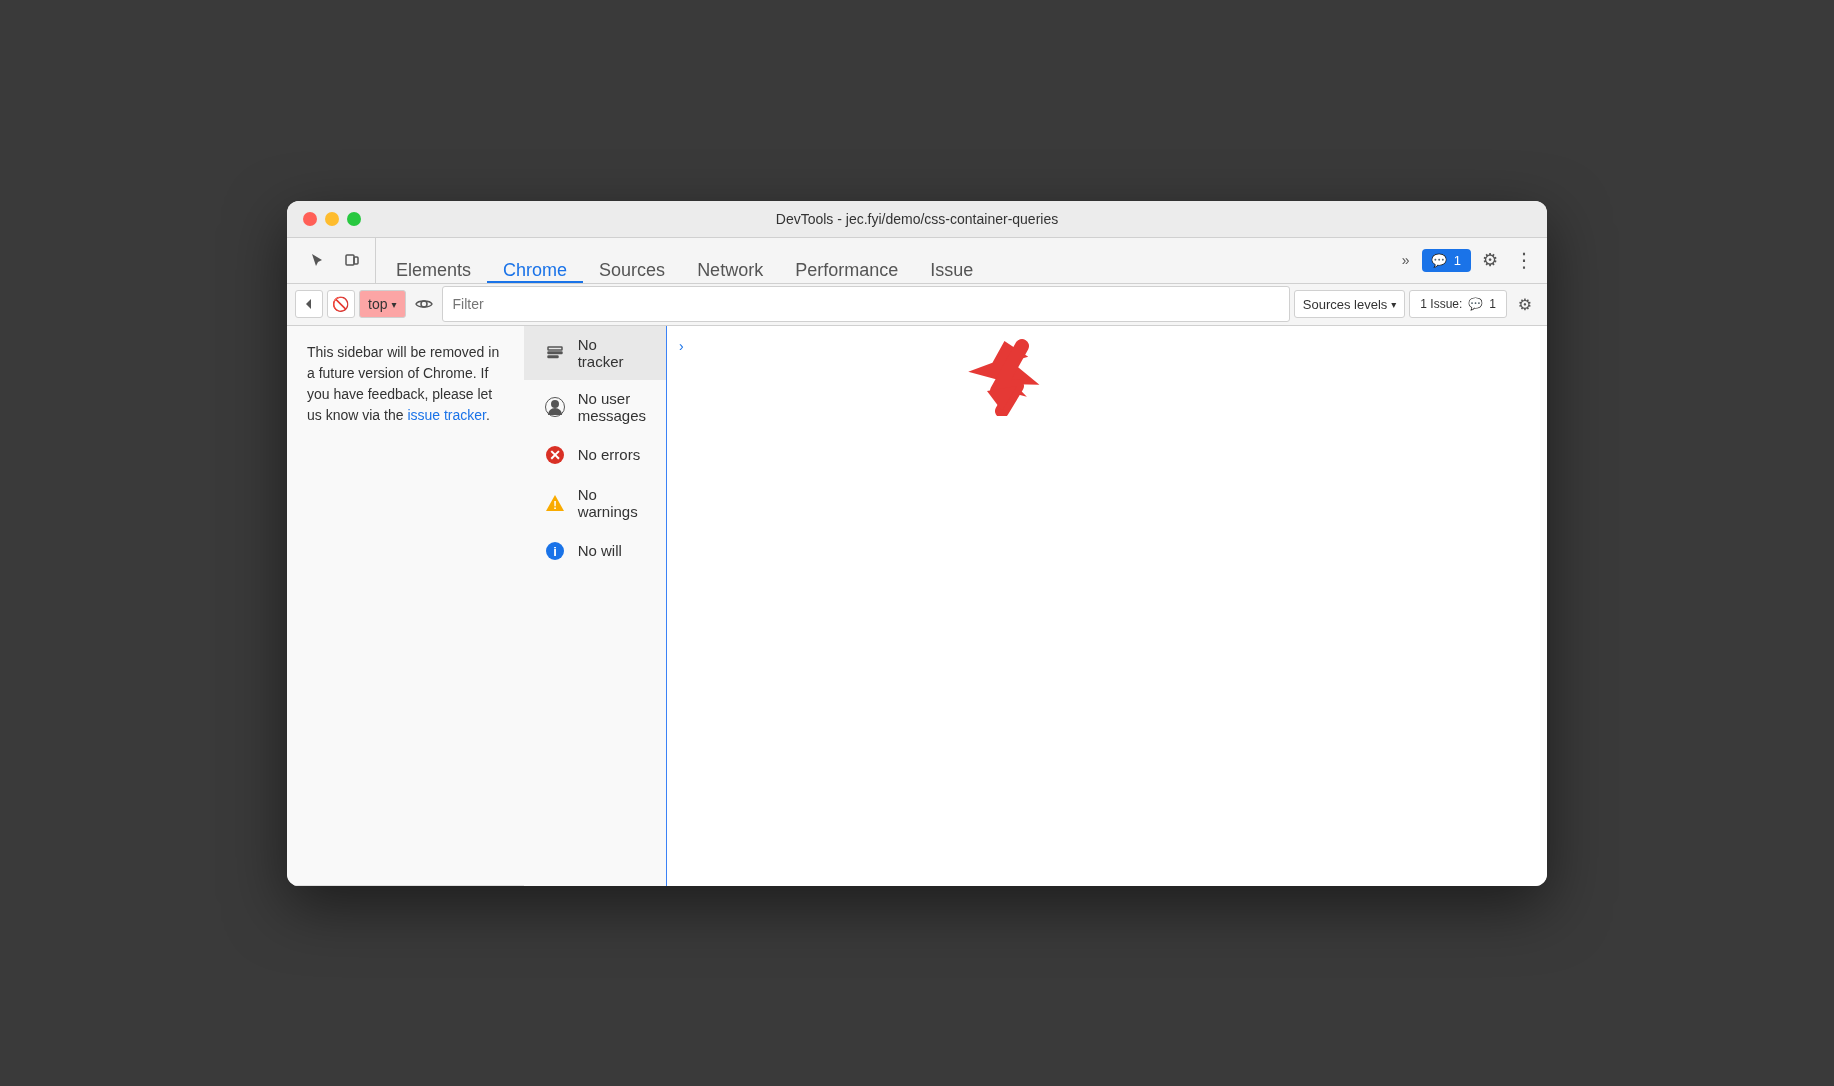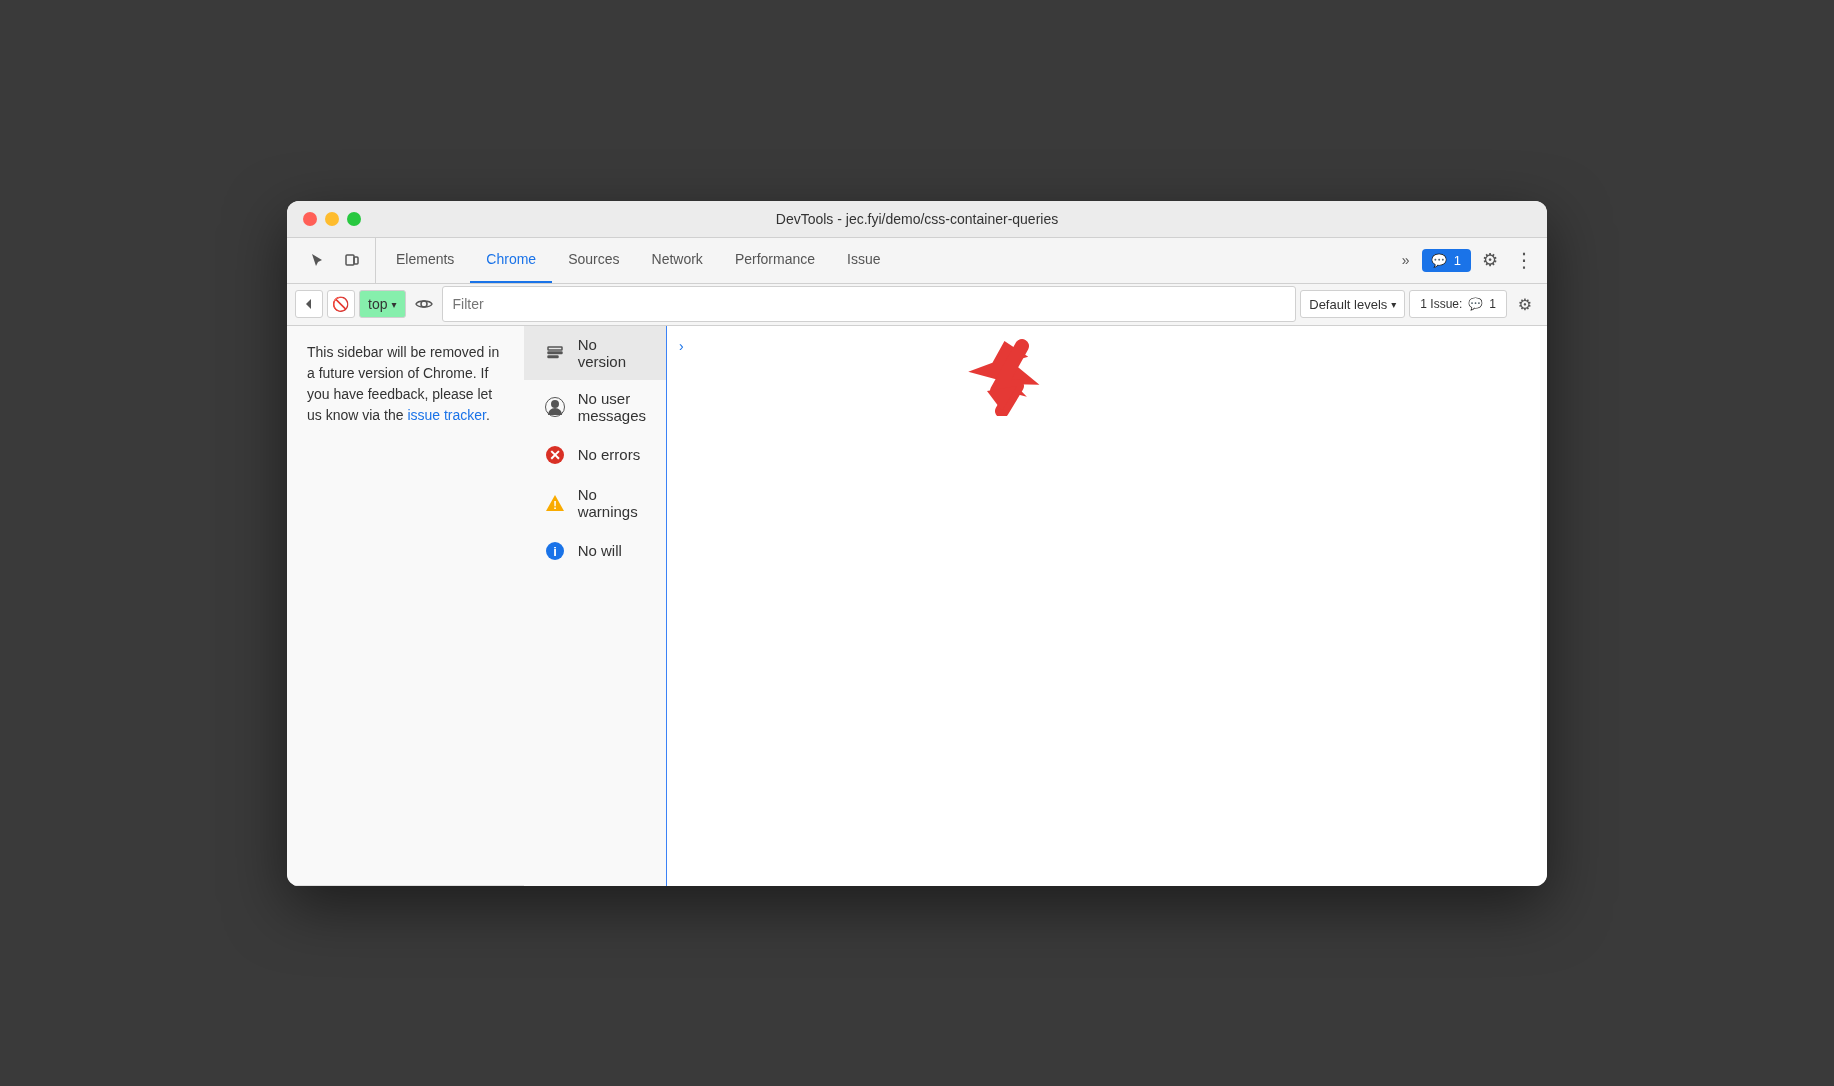--- a/index.html
+++ b/index.html
@@ -70,23 +70,23 @@
       justify-content: center;
       border-radius: 4px;
       cursor: pointer;
       color: #555;
       font-size: 16px;
       border: none;
       background: transparent;
     }
     .tab {
       display: flex;
-      align-items: center;
+      align-items: flex-end;
       padding: 0 16px;
-      font-size: 14px;
+      font-size: 18px;
       color: #555;
       cursor: pointer;
       border-bottom: 2px solid transparent;
       white-space: nowrap;
     }
     .tab.active {
       color: #1a73e8;
       border-bottom: 2px solid #1a73e8;
       font-weight: 500;
     }
@@ -146,21 +146,21 @@
       background: #fff;
       color: #555;
       font-size: 14px;
     }
     .top-selector {
       display: flex;
       align-items: center;
       gap: 4px;
       border: 1px solid #d0d0d0;
       border-radius: 3px;
-      background: #86efac;
+      background: #fca5a5;
       padding: 3px 8px;
       font-size: 14px;
       color: #333;
       cursor: pointer;
       height: 28px;
     }
     .eye-btn {
       width: 28px;
       height: 28px;
       display: flex;
@@ -365,21 +365,21 @@
       <span style="font-size:10px;">▾</span>
     </div>
     <div class="eye-btn" title="Create live expression">
       <svg width="18" height="14" viewBox="0 0 18 14" fill="none" stroke="currentColor" stroke-width="1.5">
         <path d="M1 7c2-4 14-4 16 0-2 4-14 4-16 0z"></path>
         <circle cx="9" cy="7" r="3"></circle>
       </svg>
     </div>
     <input class="filter-input" type="text" placeholder="Filter" style="">
     <div class="default-levels">
-      <span>Default levels</span>
+      <span>Sources levels</span>
       <span style="font-size:10px;">▾</span>
     </div>
     <div class="issue-count">
       <span>1 Issue:</span>
       <span style="color:#1a73e8;">💬</span>
       <span>1</span>
     </div>
     <div class="toolbar-settings">⚙</div>
   </div>
 
@@ -392,21 +392,21 @@
       <div class="filter-list">
 
         <div class="filter-item active">
           <div class="filter-icon icon-messages">
             <svg width="18" height="18" viewBox="0 0 18 18" fill="none" stroke="#555" stroke-width="1.5">
               <rect x="2" y="3" width="14" height="3" rx="0.5"></rect>
               <rect x="2" y="8" width="14" height="1.5" rx="0.5"></rect>
               <rect x="2" y="12" width="10" height="1.5" rx="0.5"></rect>
             </svg>
           </div>
-          <span>No version</span>
+          <span>No tracker</span>
         </div>
 
         <div class="filter-item">
           <div class="filter-icon icon-user">
             <svg width="20" height="20" viewBox="0 0 20 20" fill="#555">
               <circle cx="10" cy="7" r="4"></circle>
               <path d="M3 18c0-3.9 3.1-7 7-7s7 3.1 7 7" fill="#555"></path>
               <circle cx="10" cy="10" r="9.5" fill="none" stroke="#555" stroke-width="1"></circle>
             </svg>
           </div>

